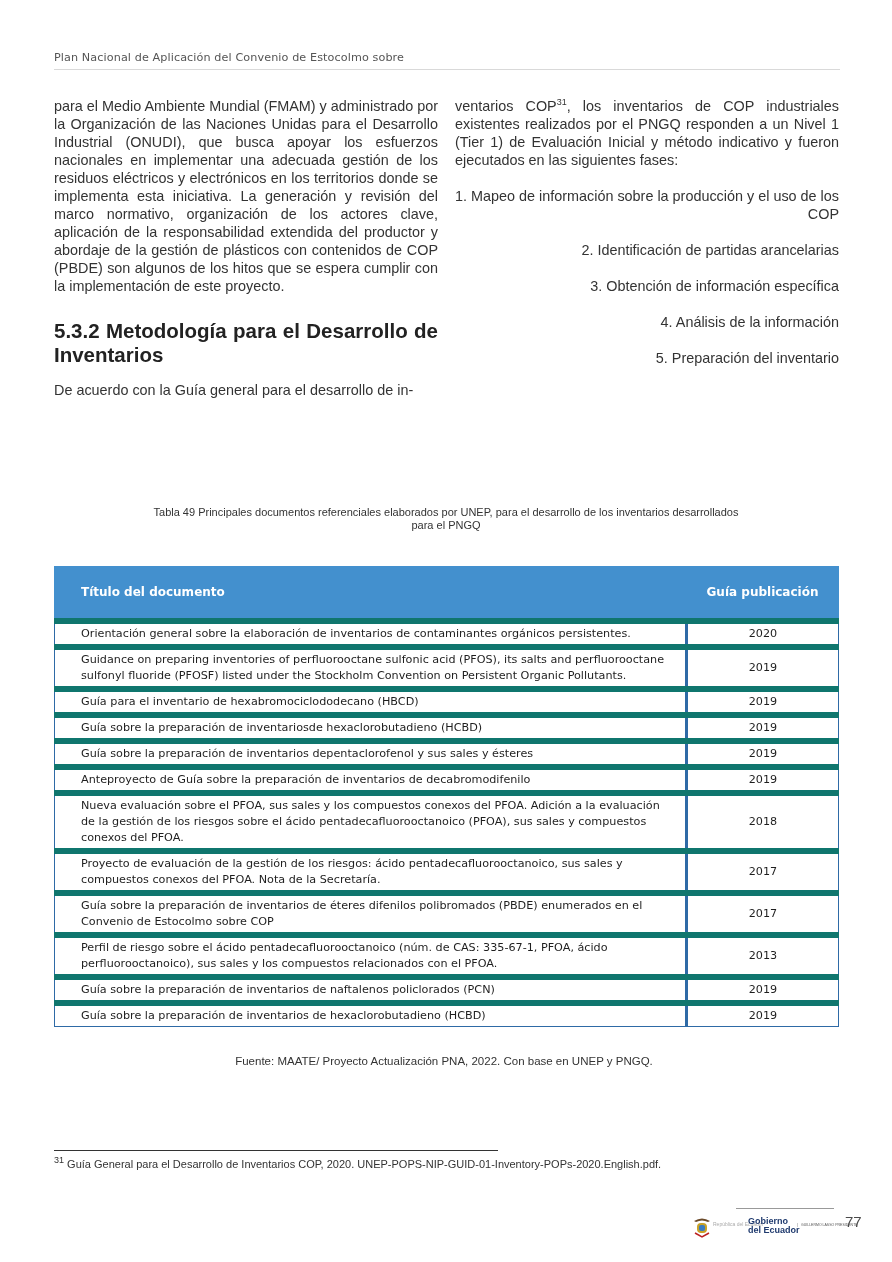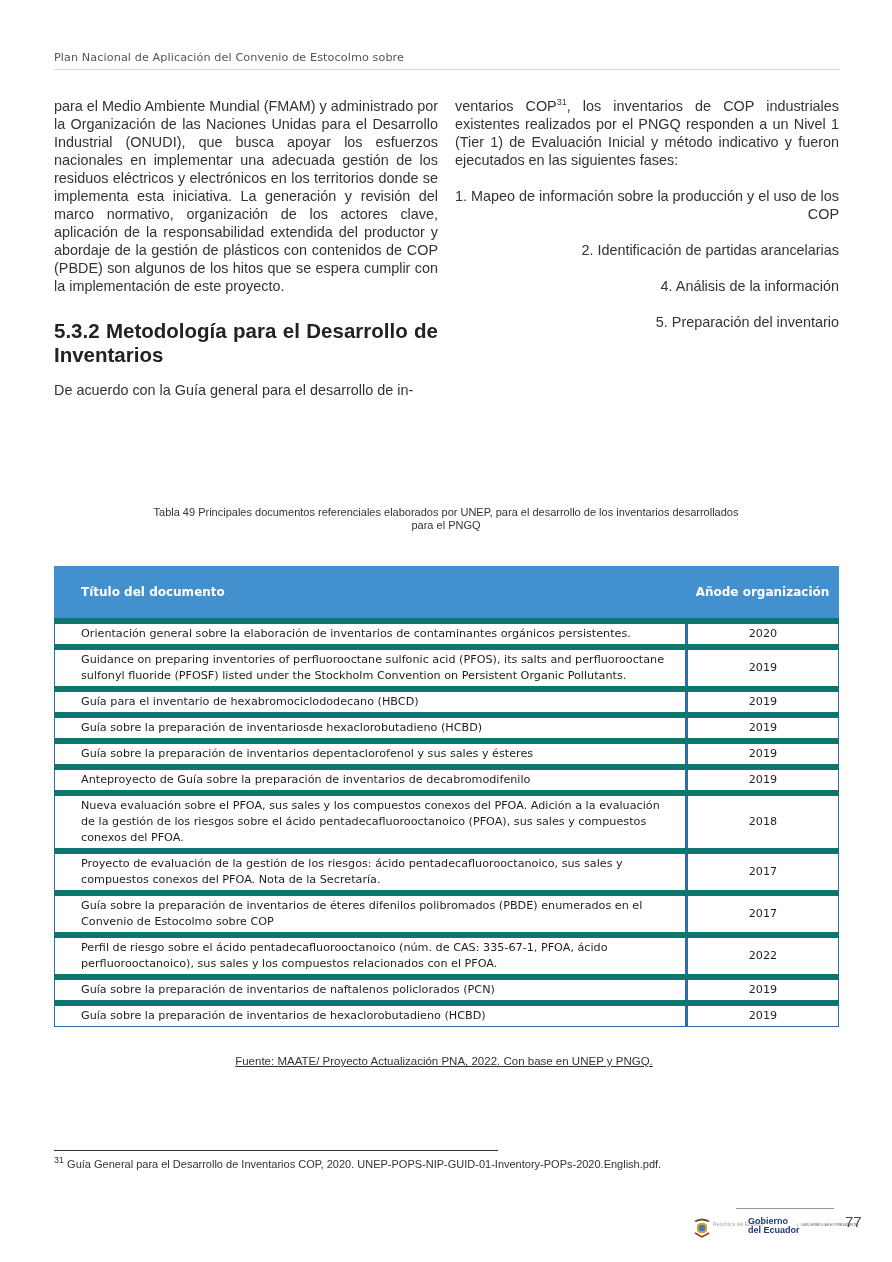--- a/index.html
+++ b/index.html
@@ -19,21 +19,21 @@
 
   .table-caption { position: absolute; left: 150px; top: 506px; width: 592px; text-align: center; font-size: 11px; line-height: 13px; color: #333; }
 
   .doc-table { position: absolute; left: 54px; top: 566px; width: 785px; border-collapse: collapse; font-family: "DejaVu Sans", sans-serif; font-size: 11.2px; color: #1e1e1e; }
   .doc-table th { background: #4390ce; color: #fff; font-weight: bold; font-size: 12px; height: 54px; text-align: left; padding-left: 26px; border: 1px solid #4390ce; }
   .doc-table th.year-h { text-align: center; padding-left: 0; width: 152px; }
   .doc-table td { border-top: 6px solid #0f766e; border-bottom: 1px solid #2e6aa6; padding: 2px 8px 2px 26px; line-height: 16px; vertical-align: middle; }
   .doc-table td.year { text-align: center; padding: 0; border-left: 3px solid #2e6aa6; border-right: 1px solid #2e6aa6; }
   .doc-table td.title { border-left: 1px solid #2e6aa6; }
 
-  .source { position: absolute; left: 0; width: 888px; top: 1055px; text-align: center; font-size: 11.5px; color: #333; text-decoration: underline; }
+  .source { position: absolute; left: 0; width: 888px; top: 1055px; text-align: center; font-size: 11.5px; color: #333; }
 
   .footnote-rule { position: absolute; left: 54px; top: 1150px; width: 444px; border-top: 1px solid #333; }
   .footnote { position: absolute; left: 54px; top: 1158px; font-size: 11px; color: #333; }
   .footer-rule { position: absolute; left: 736px; top: 1208px; width: 98px; border-top: 1px solid #999; }
   .logo-crest { position: absolute; left: 692px; top: 1216px; width: 20px; height: 22px; }
   .logo-republica { position: absolute; left: 713px; top: 1221px; font-size: 5px; line-height: 6px; color: #aaa; }
   .logo-gobierno { position: absolute; left: 748px; top: 1217px; font-size: 9px; line-height: 9px; font-weight: bold; color: #1f3a6e; }
   .logo-presidente { position: absolute; left: 797px; top: 1223px; font-size: 3.5px; line-height: 4px; color: #555; border-left: 1px solid #ccc; padding-left: 3px; }
   .page-number { position: absolute; left: 845px; top: 1213px; font-size: 15px; font-weight: normal; color: #4a4a4a; }
 </style>
@@ -48,32 +48,33 @@
   <p>para el Medio Ambiente Mundial (FMAM) y administrado por la Organización de las Naciones Unidas para el Desarrollo Industrial (ONUDI), que busca apoyar los esfuerzos nacionales en implementar una adecuada gestión de los residuos eléctricos y electrónicos en los territorios donde se implementa esta iniciativa. La generación y revisión del marco normativo, organización de los actores clave, aplicación de la responsabilidad extendida del productor y abordaje de la gestión de plásticos con contenidos de COP (PBDE) son algunos de los hitos que se espera cumplir con la implementación de este proyecto.</p>
   <h2 class="section-heading">5.3.2 Metodología para el Desarrollo de Inventarios</h2>
   <p>De acuerdo con la Guía general para el desarrollo de in-</p>
 </div>
 
 <div class="col col-right">
   <p><span>ventarios COP</span><sup>31</sup><span>, los inventarios de COP industriales existentes realizados por el PNGQ responden a un Nivel 1 (Tier 1) de Evaluación Inicial y método indicativo y fueron ejecutados en las siguientes fases:</span></p>
   <div class="steps">
     <p>1. Mapeo de información sobre la producción y el uso de los COP</p>
     <p>2. Identificación de partidas arancelarias</p>
+    <p>3. Obtención de información específica</p>
     <p>4. Análisis de la información</p>
     <p>5. Preparación del inventario</p>
   </div>
 </div>
 
 <div class="table-caption">Tabla 49 Principales documentos referenciales elaborados por UNEP, para el desarrollo de los inventarios desarrollados para el PNGQ</div>
 
 <table class="doc-table">
   <thead>
     <tr>
       <th>Título del documento</th>
-      <th class="year-h">Añode organización</th>
+      <th class="year-h">Guía publicación</th>
     </tr>
   </thead>
   <tbody>
     <tr style="height:23px">
         <td class="title">Orientación general sobre la elaboración de inventarios de contaminantes orgánicos persistentes.</td>
         <td class="year">2020</td>
       </tr>
     <tr style="height:38px">
         <td class="title">Guidance on preparing inventories of perfluorooctane sulfonic acid (PFOS), its salts and perfluorooctane sulfonyl fluoride (PFOSF) listed under the Stockholm Convention on Persistent Organic Pollutants.</td>
         <td class="year">2019</td>
@@ -101,21 +102,21 @@
     <tr style="height:42px">
         <td class="title">Proyecto de evaluación de la gestión de los riesgos: ácido pentadecafluorooctanoico, sus sales y compuestos conexos del PFOA. Nota de la Secretaría.</td>
         <td class="year">2017</td>
       </tr>
     <tr style="height:36px">
         <td class="title">Guía sobre la preparación de inventarios de éteres difenilos polibromados (PBDE) enumerados en el Convenio de Estocolmo sobre COP</td>
         <td class="year">2017</td>
       </tr>
     <tr style="height:34px">
         <td class="title">Perfil de riesgo sobre el ácido pentadecafluorooctanoico (núm. de CAS: 335-67-1, PFOA, ácido perfluorooctanoico), sus sales y los compuestos relacionados con el PFOA.</td>
-        <td class="year">2022</td>
+        <td class="year">2013</td>
       </tr>
     <tr style="height:19px">
         <td class="title">Guía sobre la preparación de inventarios de naftalenos policlorados (PCN)</td>
         <td class="year">2019</td>
       </tr>
     <tr style="height:20px">
         <td class="title">Guía sobre la preparación de inventarios de hexaclorobutadieno (HCBD)</td>
         <td class="year">2019</td>
       </tr>
   </tbody>

